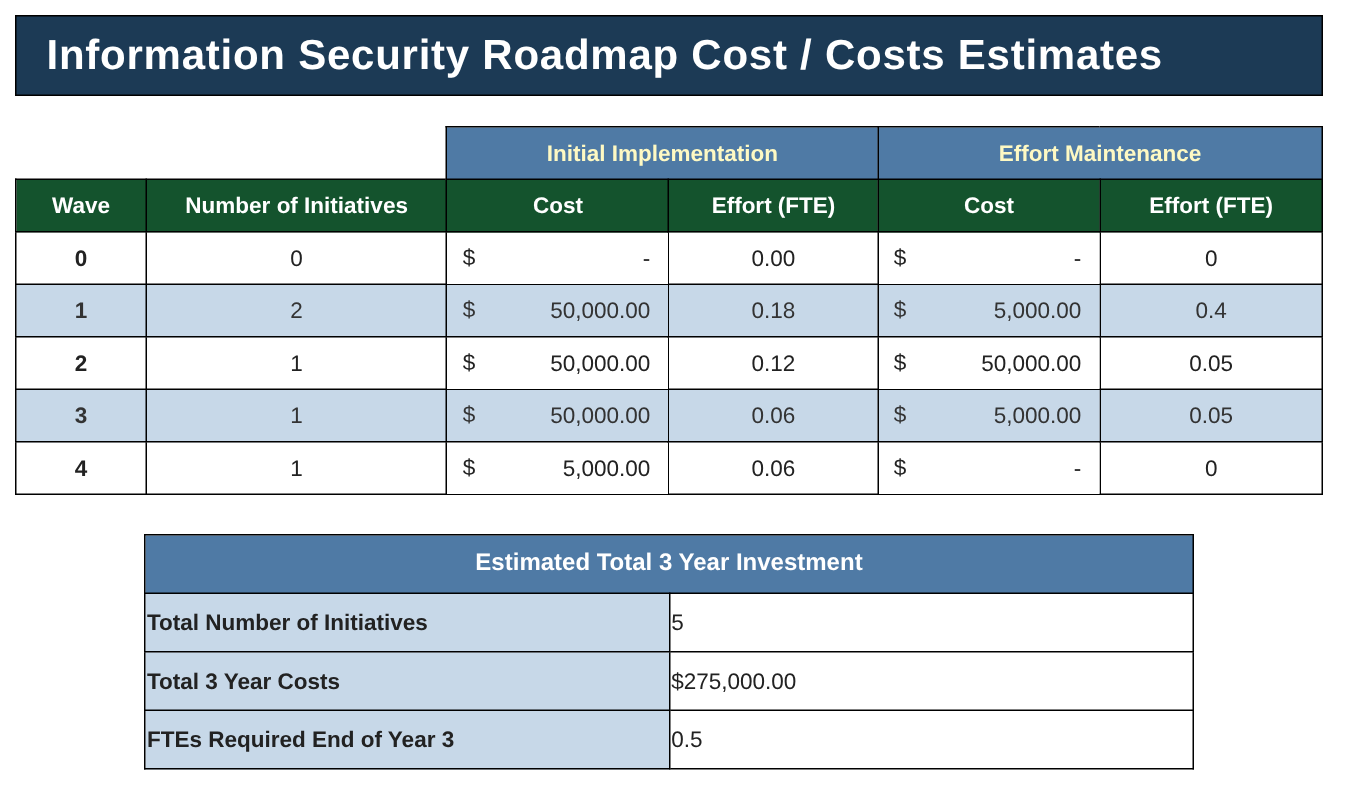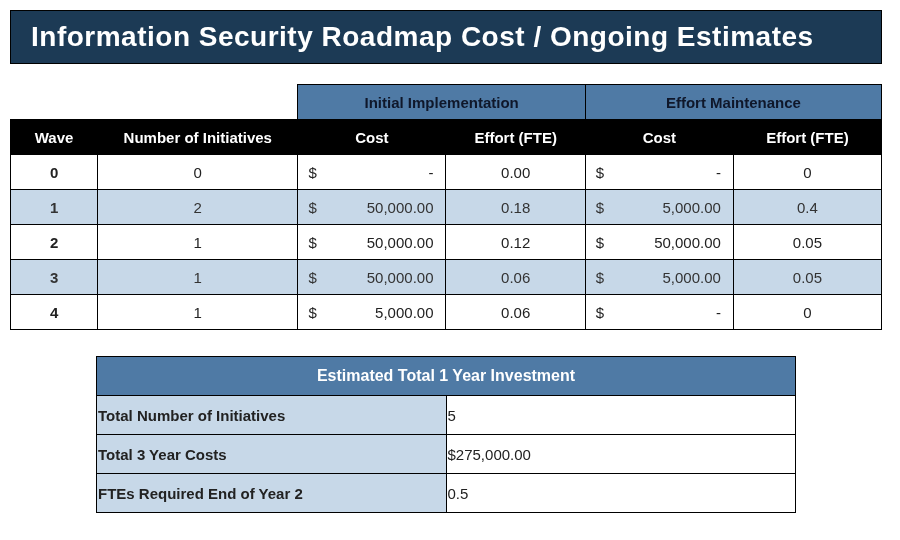--- a/index.html
+++ b/index.html
@@ -37,26 +37,26 @@
     font-size: 15px;
     height: 34px;
     padding: 0;
   }
   table.cost .noborder {
     border: none;
     background: #fff;
   }
   .grp-head {
     background: #4f7aa5;
-    color: #0f172a;
+    color: #fef9c3;
     font-weight: bold;
     font-size: 16px;
   }
   .sub-head {
-    background: #000000;
+    background: #14532d;
     color: #fff;
     font-weight: bold;
     text-align: center;
     font-size: 15px;
     margin-top: 32px;
   }
   .row-even td.cell { background: #fff; }
   .row-odd  td.cell { background: #c7d8e8; }
   .center { text-align: center; }
   .money {
@@ -105,21 +105,21 @@
   }
   table.summary td.sum-value {
     background: #fff;
     width: 50%;
   }
 </style>
 </head>
 <body>
 
 <div class="title-bar">
-  <h1>Information Security Roadmap Cost / Ongoing Estimates</h1>
+  <h1>Information Security Roadmap Cost / Costs Estimates</h1>
 </div>
 
 <div class="main-area">
   <table class="cost">
     <colgroup>
       <col style="width:10%">
       <col style="width:23%">
       <col style="width:17%">
       <col style="width:16%">
       <col style="width:17%">
@@ -185,30 +185,30 @@
       <td class="cell money"><span class="cur">$</span><span>-</span></td>
       <td class="cell center effort-col">0</td>
     </tr>
   </tbody>
     </table>
 
   <div class="summary-wrap">
     <table class="summary">
       <tbody>
           <tr>
-        <th class="sum-title" colspan="2">Estimated Total 1 Year Investment</th>
+        <th class="sum-title" colspan="2">Estimated Total 3 Year Investment</th>
       </tr>
       <tr>
         <td class="sum-label">Total Number of Initiatives</td>
         <td class="sum-value">5</td>
       </tr>
       <tr>
         <td class="sum-label">Total 3 Year Costs</td>
         <td class="sum-value">$275,000.00</td>
       </tr>
       <tr>
-        <td class="sum-label">FTEs Required End of Year 2</td>
+        <td class="sum-label">FTEs Required End of Year 3</td>
         <td class="sum-value">0.5</td>
       </tr>
     </tbody>
       </table>
   </div>
 </div>
 
 </body></html>

